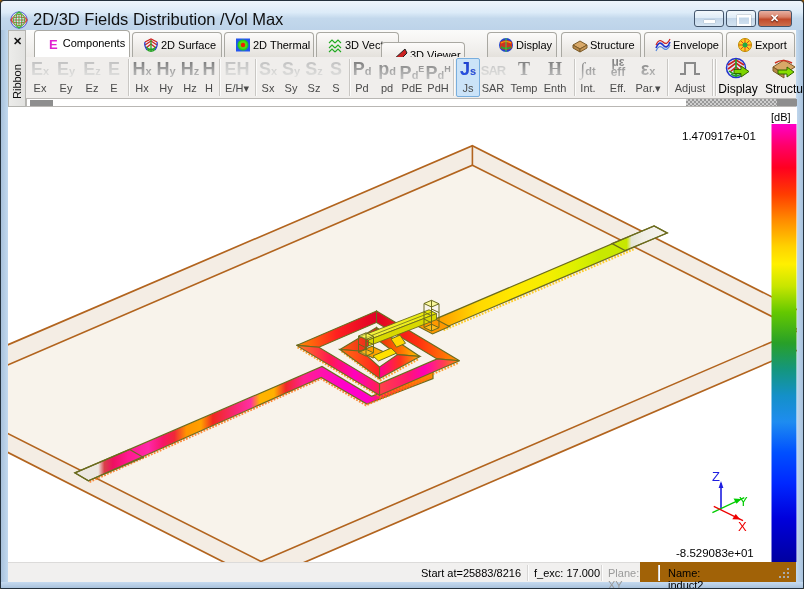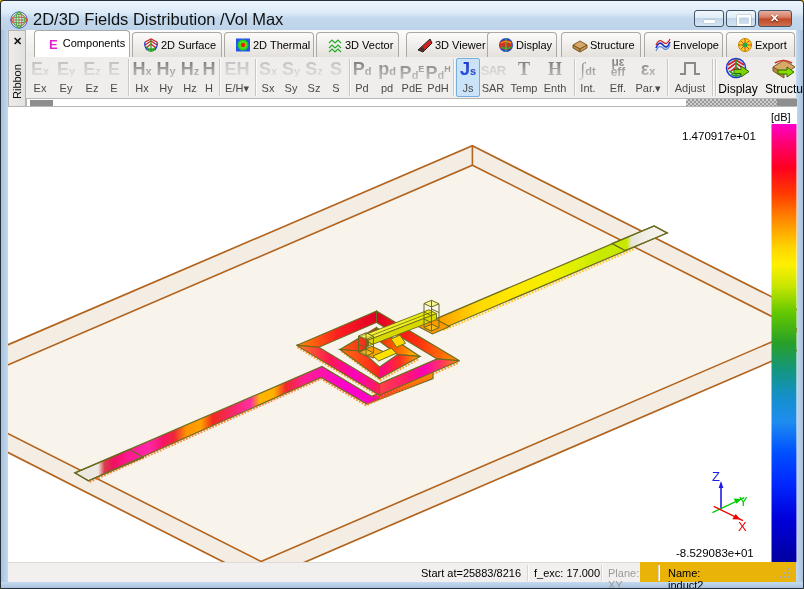--- a/index.html
+++ b/index.html
@@ -1,17 +1,17 @@
 <!DOCTYPE html>
 <html><head>
 <meta charset="utf-8">
 <style>
 * { margin:0; padding:0; box-sizing:border-box; }
 html,body { width:804px; height:589px; overflow:hidden; font-family:"Liberation Sans", sans-serif; }
-#win { position:absolute; left:0; top:0; width:804px; height:589px; background:#eab308; }
+#win { position:absolute; left:0; top:0; width:804px; height:589px; background:#a16207; }
 
 #frame { position:absolute; left:0; top:0; width:804px; height:589px;
   border:1px solid #24313d; border-radius:3px 3px 0 0; background:transparent; z-index:10; pointer-events:none; }
 #titlebar { position:absolute; left:1px; top:1px; width:802px; height:29px; border-radius:3px 3px 0 0;
   background:linear-gradient(#eef5fc 0%, #dcebf8 40%, #c3d8ec 60%, #bdd3e9 100%); }
 #borderL { position:absolute; left:1px; top:30px; width:7px; height:552px;
   background:linear-gradient(90deg,#a9c2dc, #c2d9ef); }
 #borderR { position:absolute; left:796px; top:30px; width:7px; height:552px;
   background:linear-gradient(90deg,#c2d9ef,#a9c2dc); }
 #borderB { position:absolute; left:1px; top:582px; width:802px; height:6px;
@@ -125,21 +125,21 @@
             <path d="M2 6 l3 -3 l3 3"></path>
             <path d="M8 6 l3 -3 l3 3"></path>
             <path d="M2 11 l3 -3 l3 3"></path>
             <path d="M8 11 l3 -3 l3 3"></path>
             <path d="M2 15 l3 -3 l3 3"></path>
             <path d="M8 15 l3 -3 l3 3"></path>
           </g>
         </svg>
         <span class="tx">3D Vector</span>
       </div>
-      <div class="tab" style="left: 380px; width: 96px;">
+      <div class="tab" style="left: 355px; width: 84px; margin-top: 10px;">
         <svg class="ic" width="16" height="16">
           <polygon points="1,13 13,2 15,6 6,15" fill="#cc2222" stroke="#222"></polygon>
           <polygon points="1,13 6,10 8,14" fill="#333"></polygon>
         </svg>
         <span class="tx">3D Viewer</span>
       </div>
       <div class="tab" style="left: 461px; width: 70px;">
         <svg class="ic" width="16" height="16">
           <circle cx="8" cy="8" r="7" fill="#2244cc"></circle>
           <path d="M2 5 Q8 1 14 5 L14 11 Q8 15 2 11 Z" fill="#cc3322"></path>

